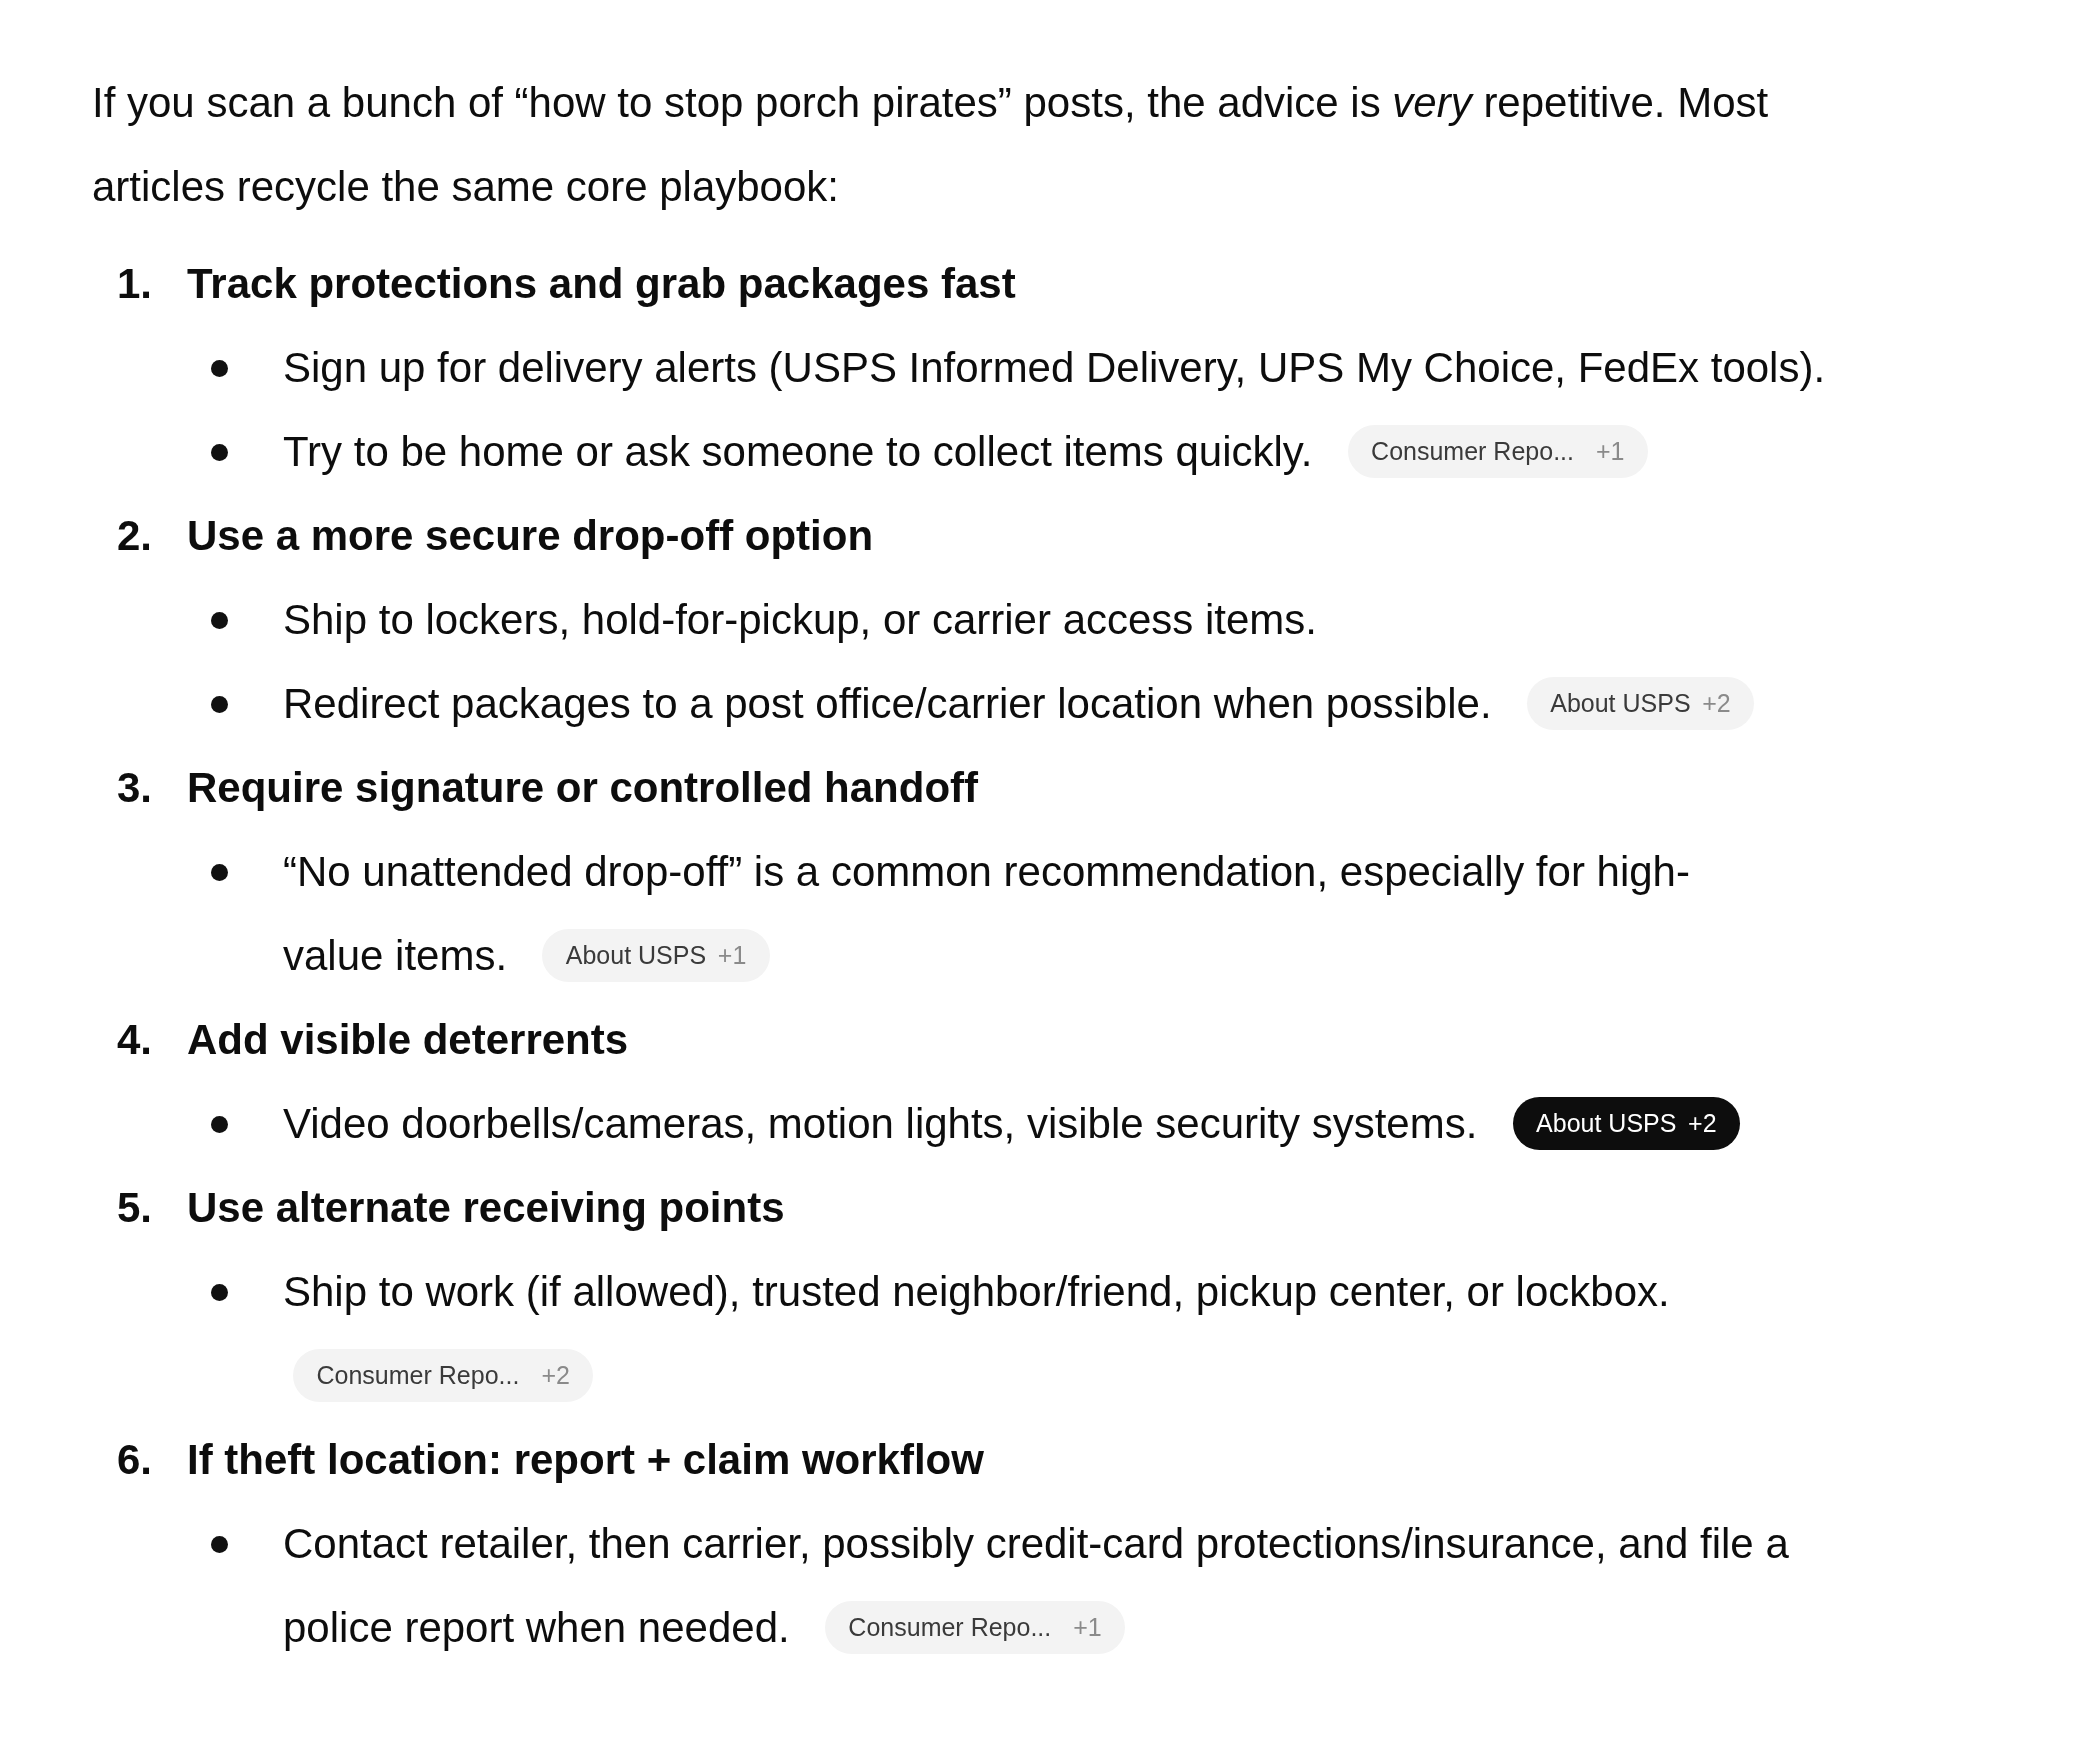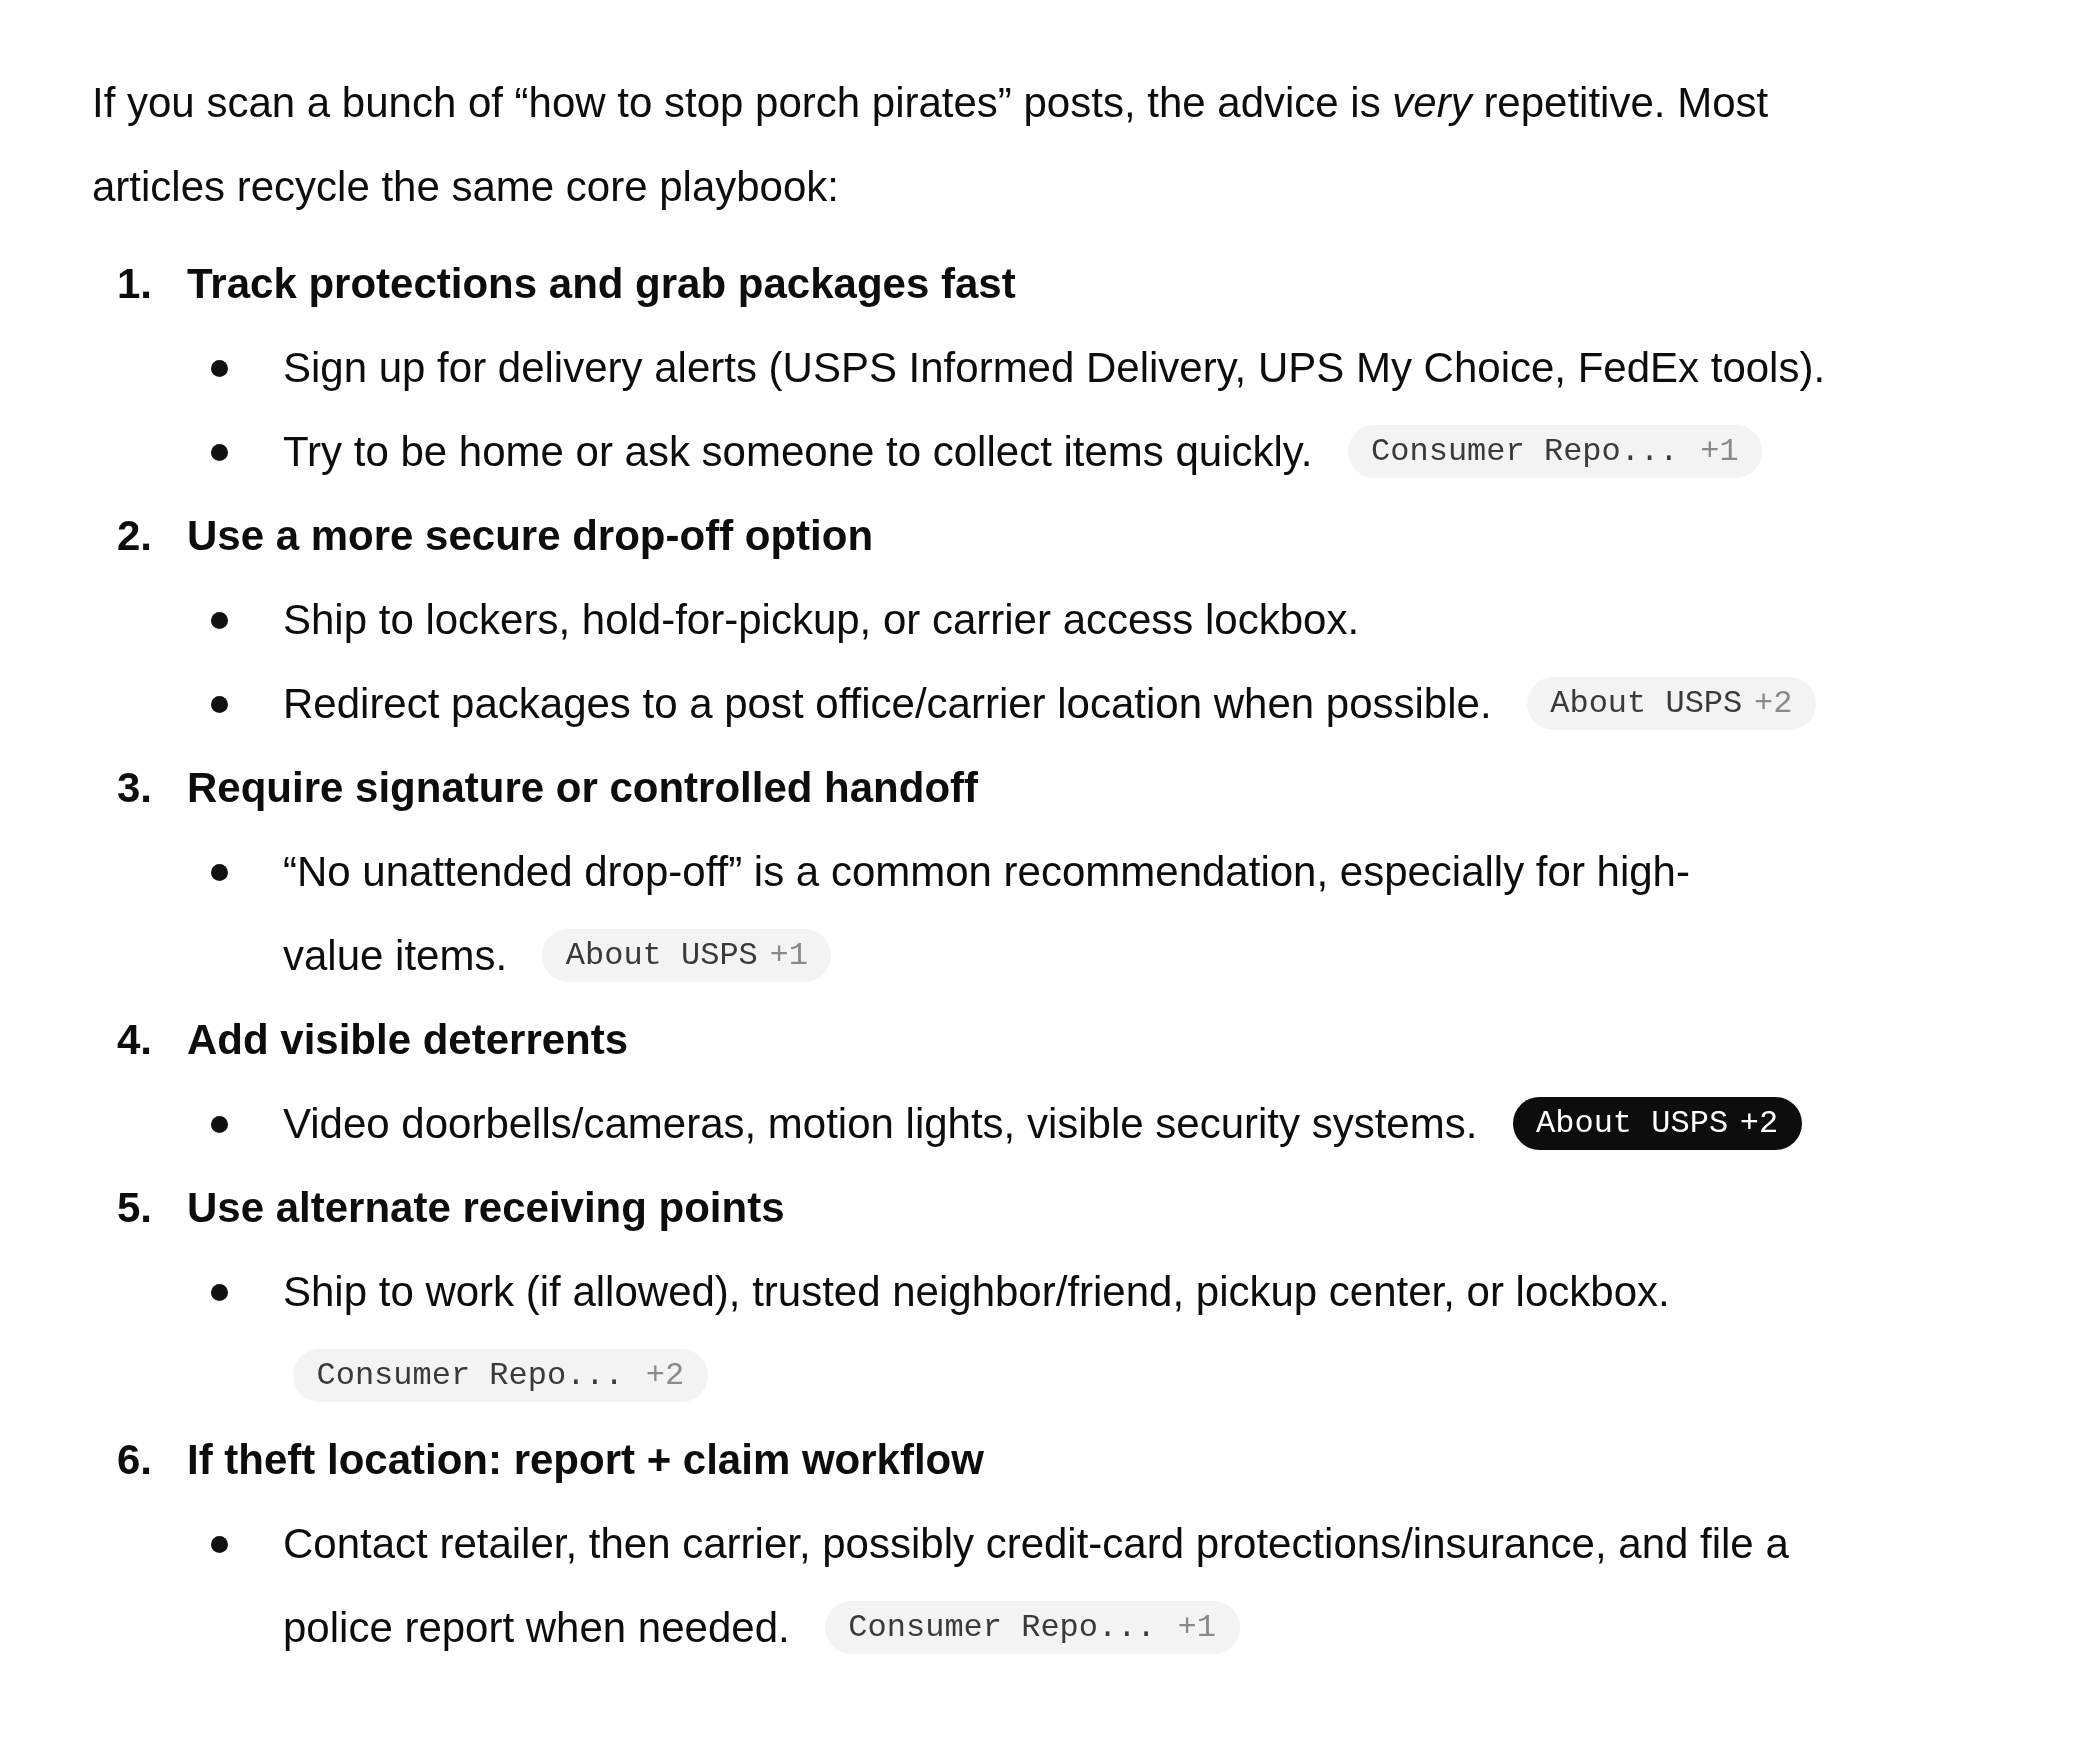--- a/index.html
+++ b/index.html
@@ -60,27 +60,26 @@
 
   .pill {
     display: inline-flex;
     align-items: center;
     height: 53px;
     padding: 0 23.5px;
     margin-left: 23.5px;
     border-radius: 27px;
     background: #f3f3f3;
     color: #3a3a3a;
-    font-size: 32px;
+    font-size: 25px;
     line-height: 53px;
     vertical-align: middle;
     position: relative;
     top: -3.4px;
     cursor: pointer;
-    font-family: Liberation Mono, monospace;
   }
   .pill .pill-count {
     color: #8a8a8a;
     margin-left: 11.7px;
   }
   .pill.wide-gap .pill-count { margin-left: 22px; }
   .pill.active {
     background: #0d0d0d;
     color: #ffffff;
   }
@@ -117,21 +116,21 @@
     </div>
   </div>
 
   <div>
     <div class="line item-heading">
       <span class="item-number">2.</span>
       <span>Use a more secure drop-off option</span>
     </div>
     <div class="line bullet">
       <span class="bullet-dot"></span>
-      <span>Ship to lockers, hold-for-pickup, or carrier access lockbox.</span>
+      <span>Ship to lockers, hold-for-pickup, or carrier access items.</span>
     </div>
     <div class="line bullet">
       <span class="bullet-dot"></span>
       <span>Redirect packages to a post office/carrier location when possible.</span>
       <span class="pill">
         <span>About USPS</span>
         <span class="pill-count">+2</span>
       </span>
     </div>
   </div>

